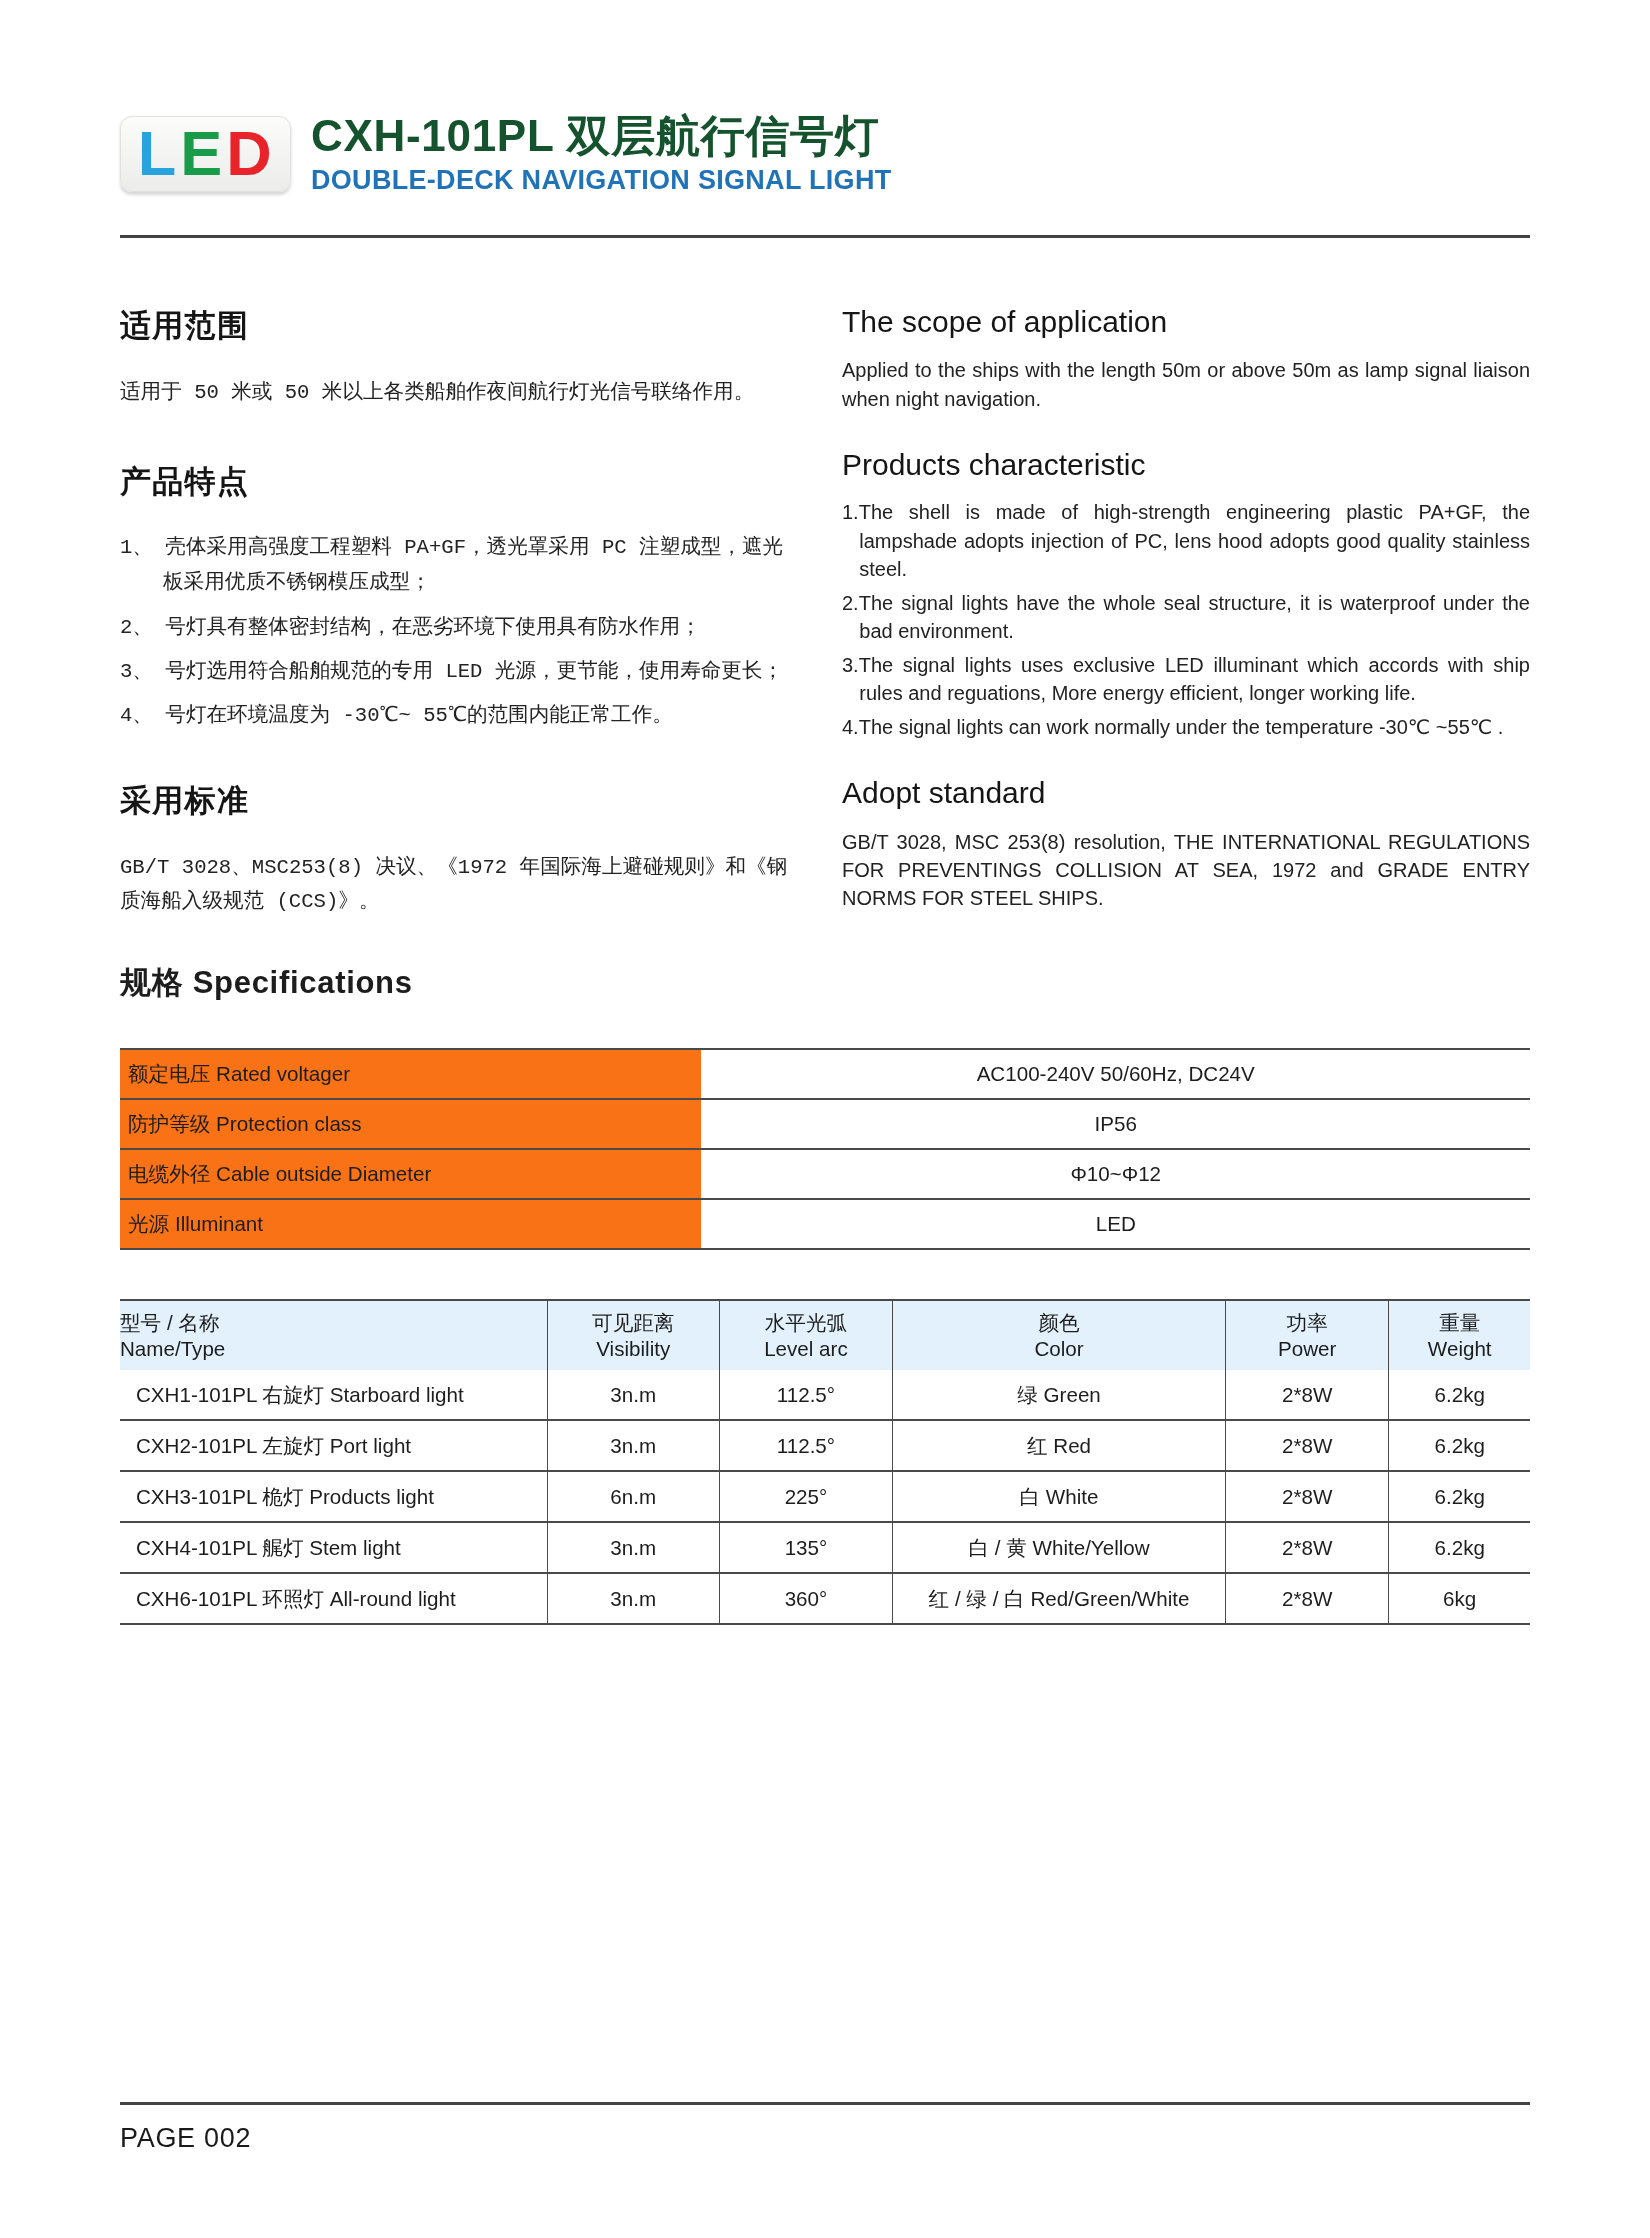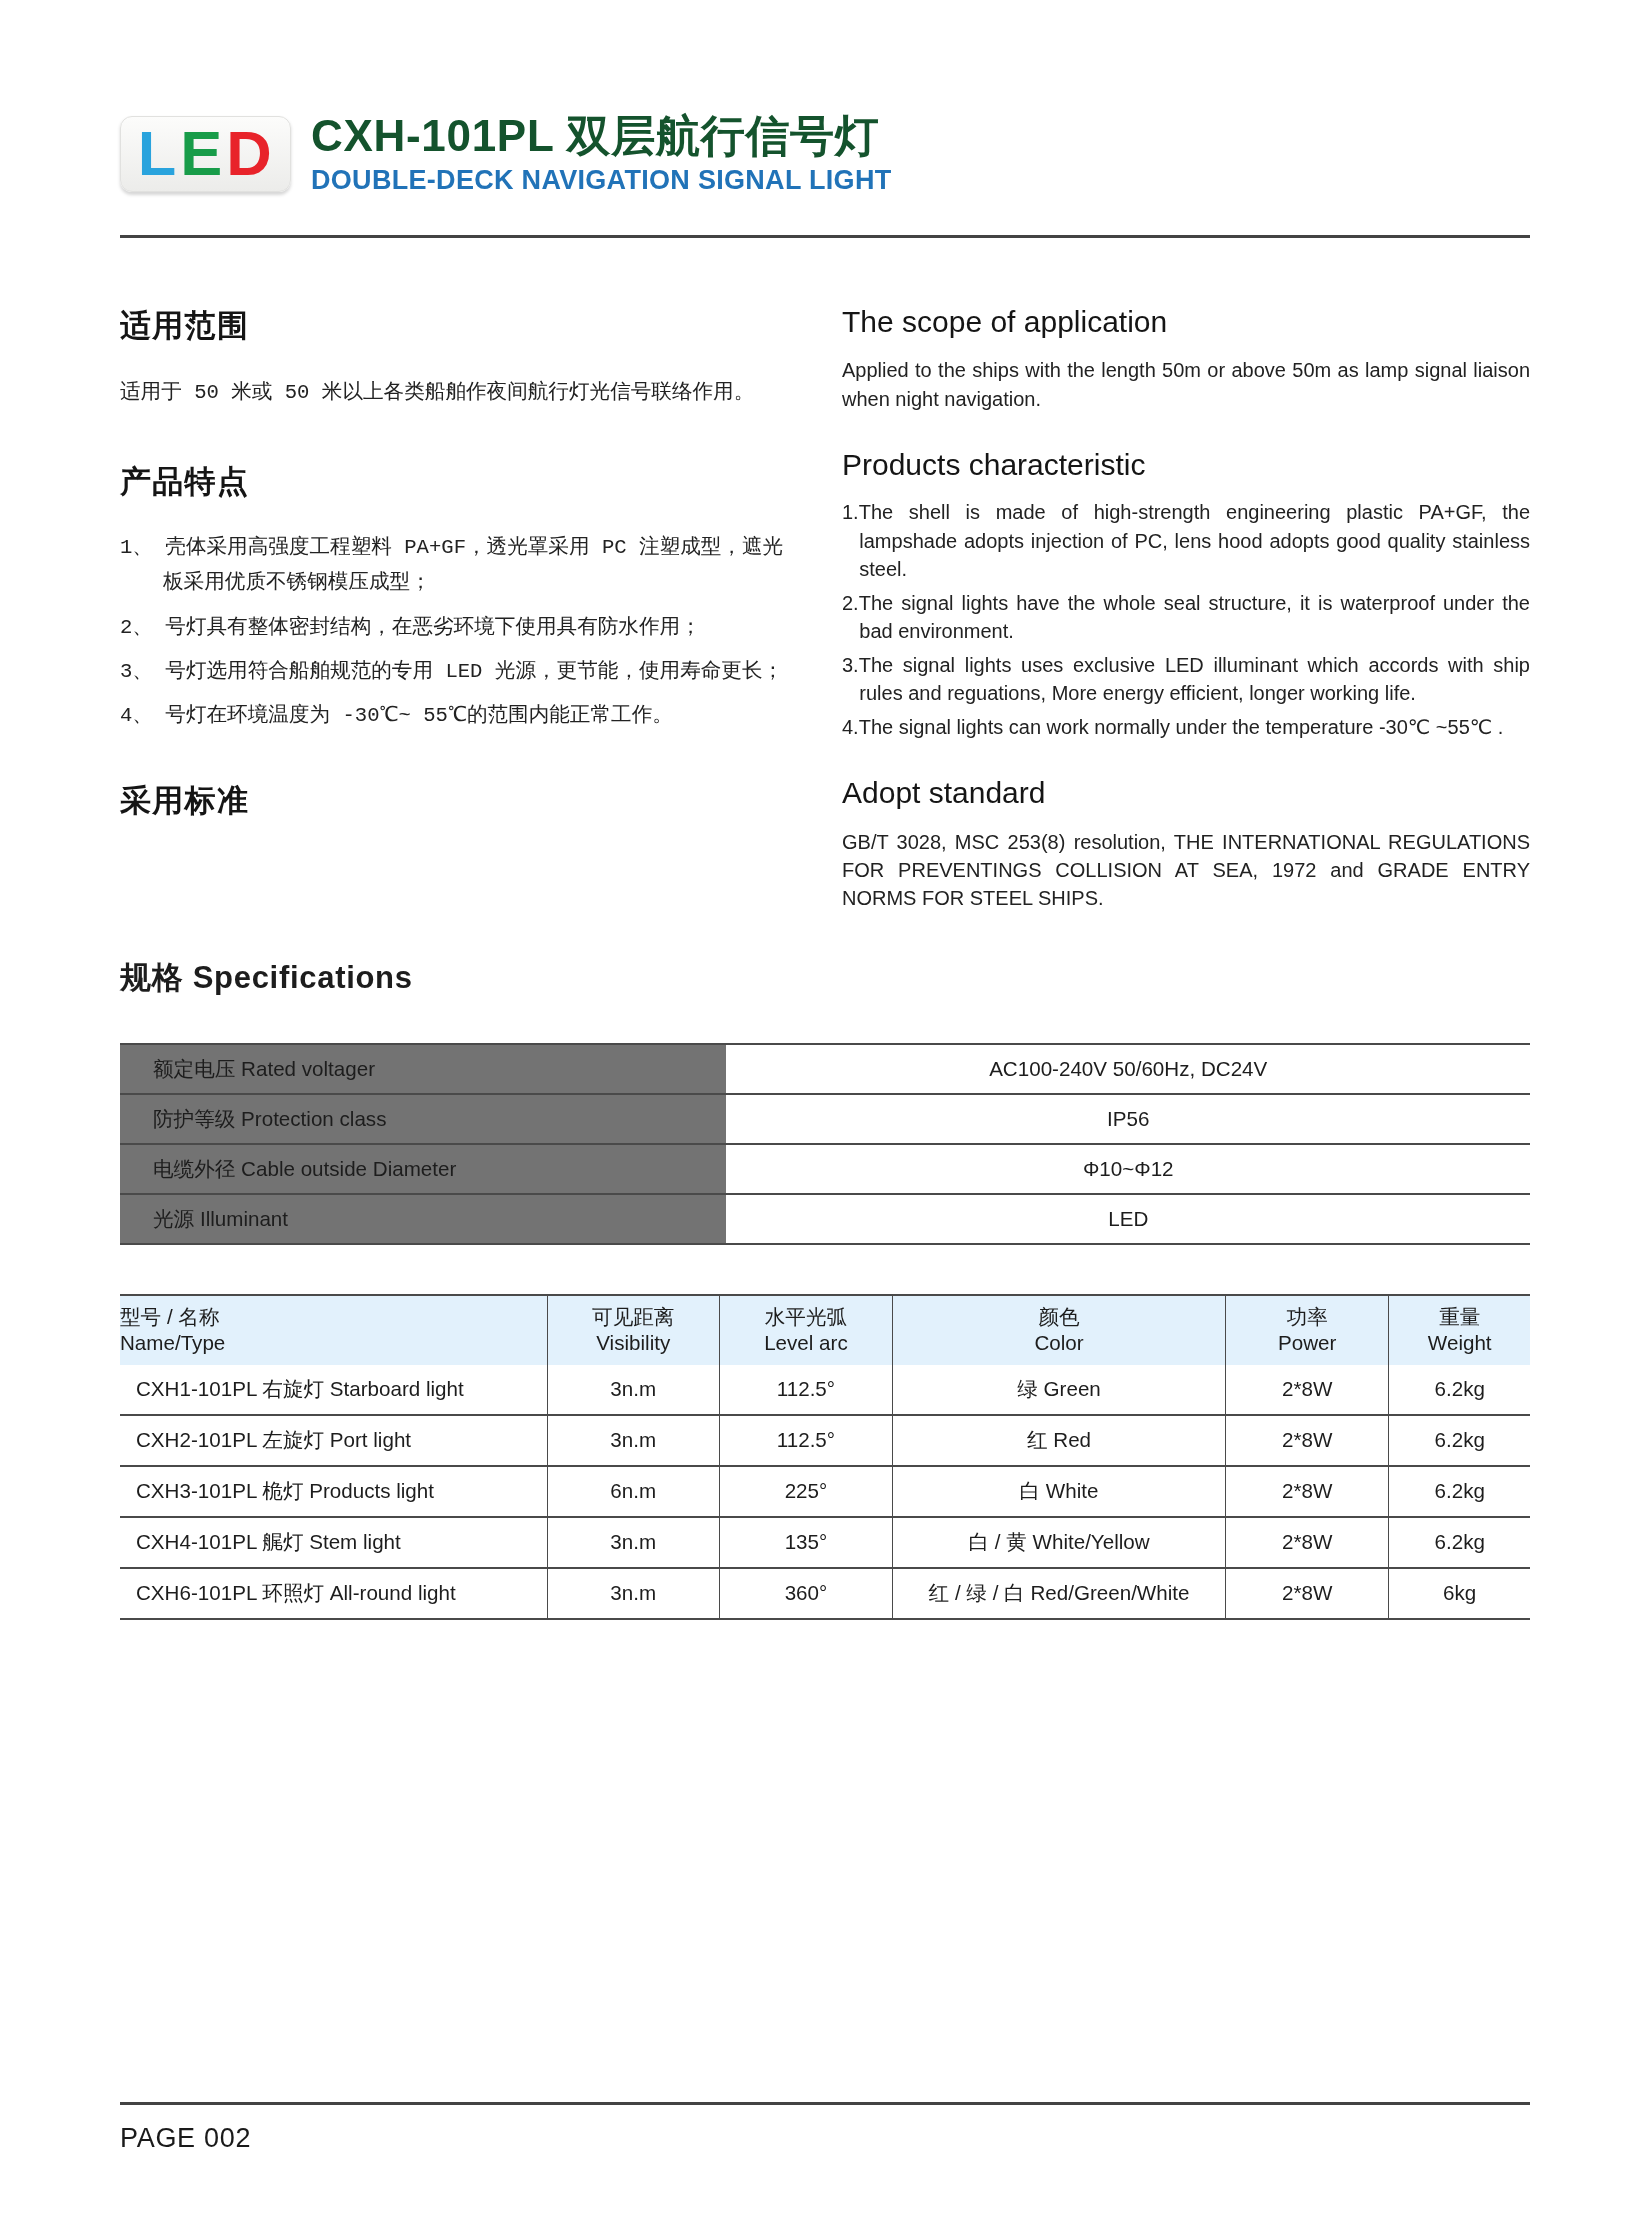--- a/index.html
+++ b/index.html
@@ -57,21 +57,21 @@
   .block-gap-en3 { margin-top:35px; }
 
   
   .spec-heading { font-size:31px; font-weight:600; margin-top:44px; letter-spacing:0.7px; }
 
   table { border-collapse:collapse; width:100%; table-layout:fixed; }
 
   .t1 { margin-top:44px; border-top:2.7px solid #4a4a4a; border-bottom:2.7px solid #4a4a4a; }
   .t1 td { height:46px; font-size:20.6px; vertical-align:middle; }
   .t1 tr + tr td { border-top:2px solid #4a4a4a; }
-  .t1 .lbl { width:40.6%; background:#737373; padding-left:33px; }
+  .t1 .lbl { width:40.6%; background:#f97316; padding-left:8px; }
   .t1 .val { text-align:center; }
 
   .t2 { margin-top:49px; border-top:2.7px solid #4a4a4a; border-bottom:2.7px solid #4a4a4a; }
   .t2 th, .t2 td { border-left:1.3px solid #4a4a4a; vertical-align:middle; }
   .t2 th:first-child, .t2 td:first-child { border-left:none; }
   .t2 thead th { background:#e2f1fc; height:61px; font-weight:400; font-size:20.6px; text-align:center; padding:4px 0; }
   .t2 thead th:first-child { text-align:left; padding-left:0; }
   .t2 thead .hline { line-height:1.25; }
   .t2 tbody td { height:47px; font-size:20.6px; text-align:center; }
   .t2 tbody td:first-child { text-align:left; padding-left:16px; }
@@ -111,20 +111,21 @@
 
         <h2 class="cn-heading block-gap-cn2">产品特点</h2>
         <div class="cn-items">
           <div class="cn-item">1、 壳体采用高强度工程塑料 PA+GF，透光罩采用 PC 注塑成型，遮光板采用优质不锈钢模压成型；</div>
           <div class="cn-item">2、 号灯具有整体密封结构，在恶劣环境下使用具有防水作用；</div>
           <div class="cn-item">3、 号灯选用符合船舶规范的专用 LED 光源，更节能，使用寿命更长；</div>
           <div class="cn-item">4、 号灯在环境温度为 -30℃~ 55℃的范围内能正常工作。</div>
         </div>
 
         <h2 class="cn-heading block-gap-cn3">采用标准</h2>
+        <div class="cn-body">GB/T 3028、MSC253(8) 决议、《1972 年国际海上避碰规则》和《钢质海船入级规范 (CCS)》。</div>
       </div>
 
       <div class="col-right">
         <h2 class="en-heading">The scope of application</h2>
         <div class="en-body">Applied to the ships with the length 50m or above 50m as lamp signal liaison when night navigation.</div>
 
         <h2 class="en-heading block-gap-en2">Products characteristic</h2>
         <div class="en-items">
           <div class="en-item">1.The shell is made of high-strength engineering plastic PA+GF, the lampshade adopts injection of PC, lens hood adopts good quality stainless steel.</div>
           <div class="en-item">2.The signal lights have the whole seal structure, it is waterproof under the bad environment.</div>

